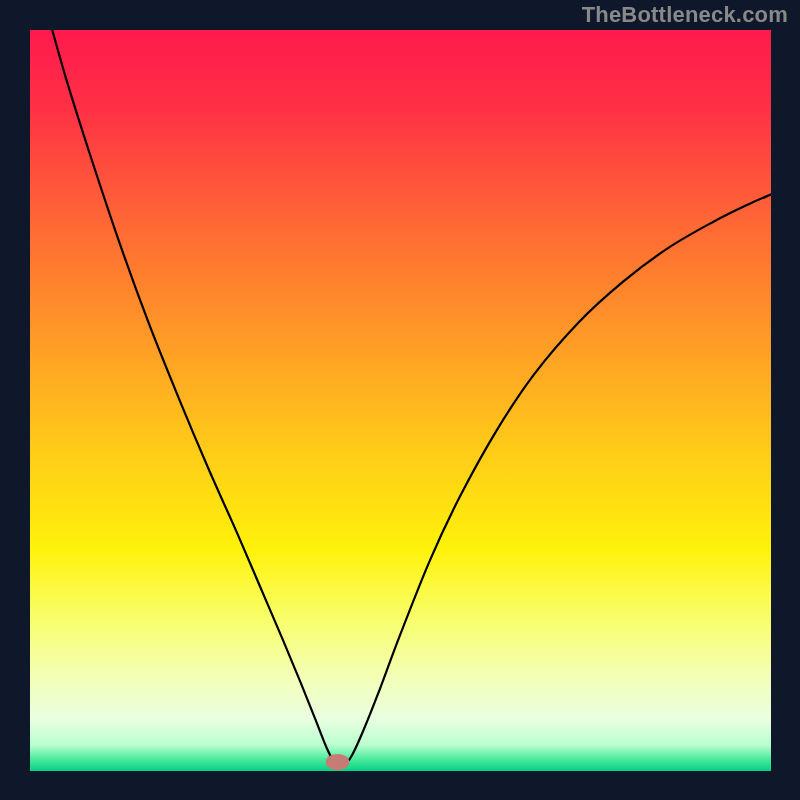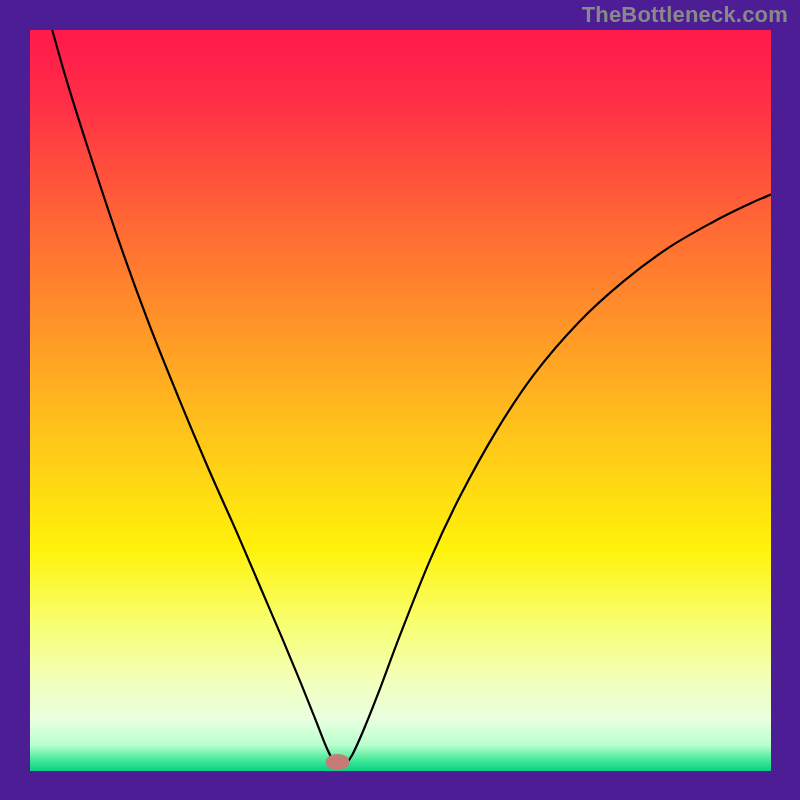--- a/index.html
+++ b/index.html
@@ -7,21 +7,21 @@
     padding: 0;
     width: 800px;
     height: 800px;
     background: #000;
     overflow: hidden;
   }
   .outer {
     position: relative;
     width: 800px;
     height: 800px;
-    background: #4c1d95;
+    background: #0f172a;
   }
   .watermark {
     position: absolute;
     top: 2px;
     right: 12px;
     color: #898989;
     font-family: Arial, Helvetica, sans-serif;
     font-size: 22px;
     font-weight: 600;
     letter-spacing: 0.2px;

